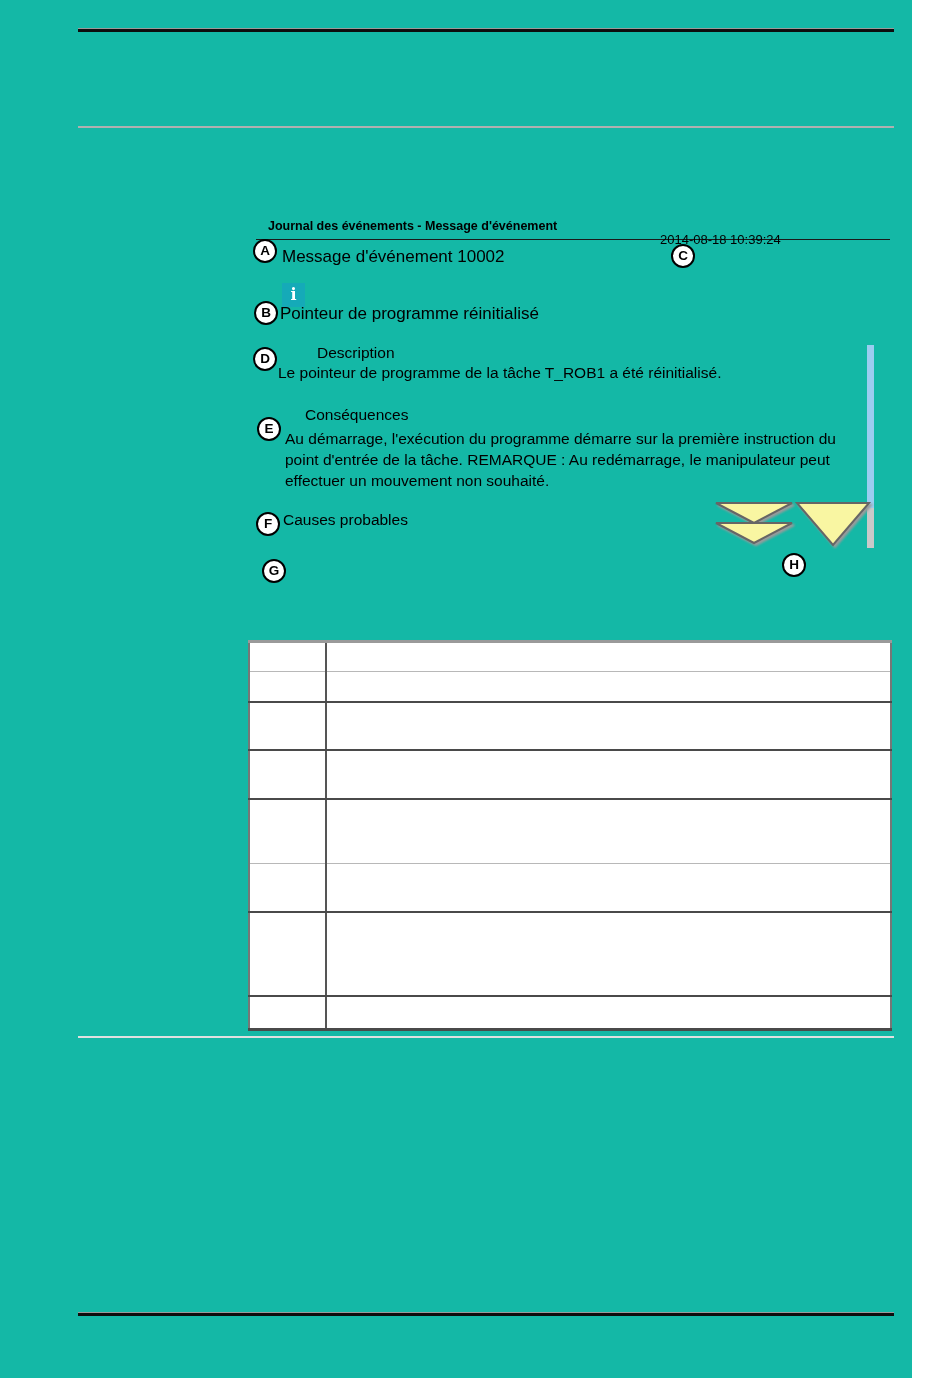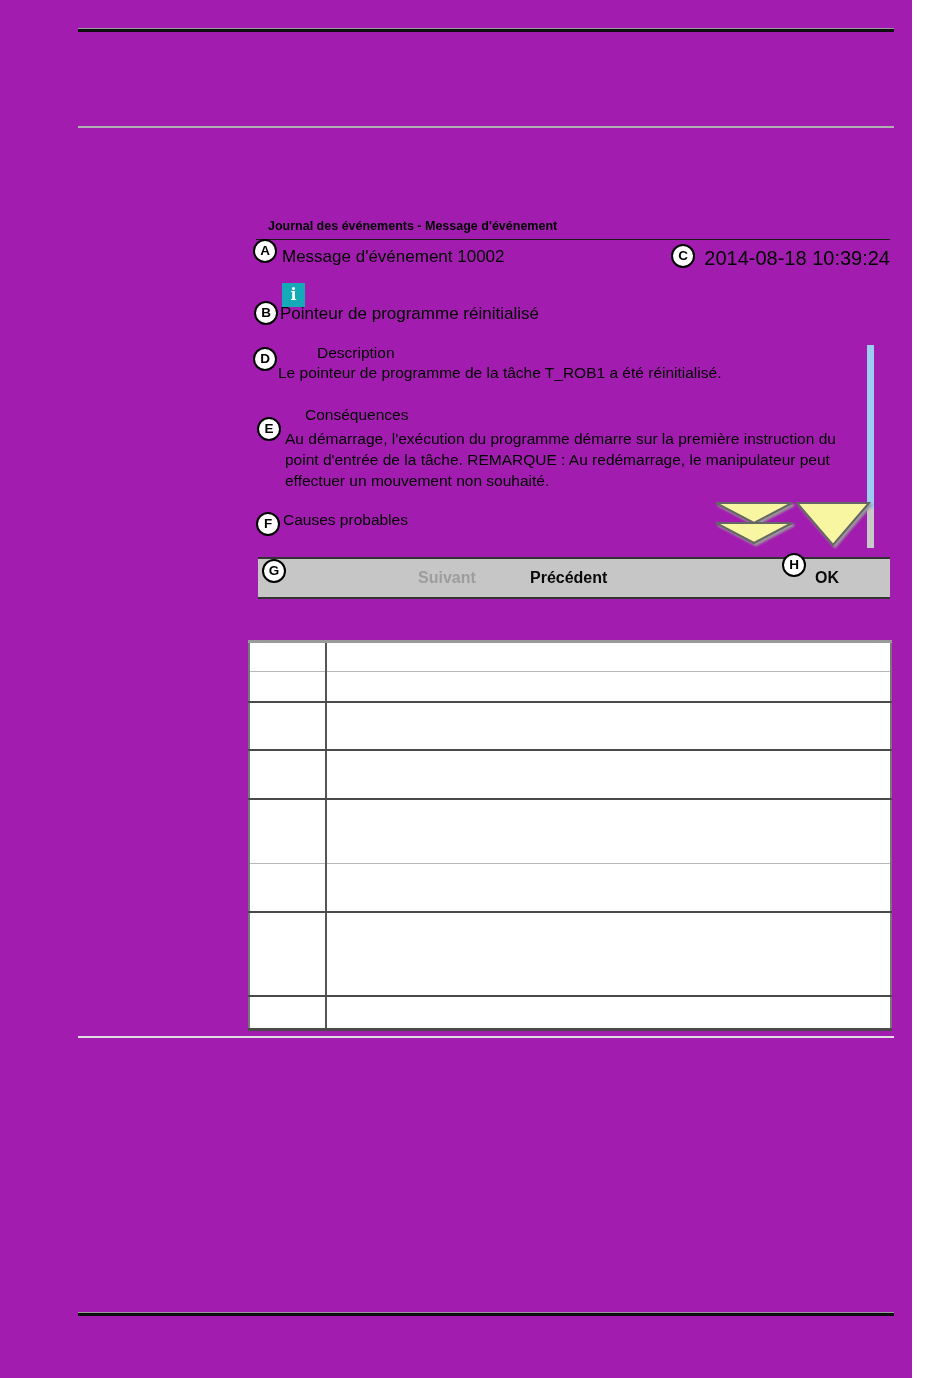--- a/index.html
+++ b/index.html
@@ -1,30 +1,30 @@
 <!DOCTYPE html>
 <html><head>
 <meta charset="utf-8">
 <style>
   html,body{margin:0;padding:0;background:#fff;}
-  .page{position:relative;width:912px;height:1378px;background:#a21caf;overflow:hidden;
+  .page{position:relative;width:912px;height:1378px;background:#14b8a6;overflow:hidden;
         font-family:"Liberation Sans",sans-serif;color:#000;}
   
   .rule-dark{position:absolute;left:78px;width:816px;height:3px;background:#0d0d0d;border-top:1px solid #9a9a9a;}
   .rule-top{top:28px;}
   .rule-bottom{top:1312px;}
   .rule-light{position:absolute;left:78px;width:816px;height:2px;}
   .rule-mid1{top:126px;background:#b0b0b0;}
   .rule-mid2{top:1036px;background:#e0e0e0;}
   
   .fig{position:absolute;left:0;top:0;width:950px;height:1378px;}
   .win-title{position:absolute;left:268px;top:219px;font-size:12.5px;font-weight:bold;white-space:nowrap;}
   .title-underline{position:absolute;left:256px;top:239px;width:634px;height:1px;background:#1a1a1a;}
   .event-heading{position:absolute;left:282px;top:247px;font-size:17px;white-space:nowrap;}
-  .timestamp{position:absolute;left:660px;top:247px;width:230px;font-size:20px;text-align:right;white-space:nowrap;}
+  .timestamp{position:absolute;left:660px;top:232px;width:230px;font-size:13px;white-space:nowrap;}
   .info-icon{position:absolute;left:282px;top:283px;width:23px;height:24px;background:#15aab8;
              color:#fff;font-family:"DejaVu Serif",serif;font-weight:bold;font-size:16px;
              text-align:center;line-height:24px;}
   .event-name{position:absolute;left:280px;top:304px;font-size:17px;white-space:nowrap;}
   .sec-head{position:absolute;font-size:15.5px;white-space:nowrap;}
   .sec-body{position:absolute;font-size:15.5px;line-height:21px;}
   .desc-head{left:278px;top:344px;margin-left:39px;}
   .desc-body{left:278px;top:362px;width:600px;}
   .cons-head{left:285px;top:406px;margin-left:20px;}
   .cons-body{left:285px;top:428px;width:578px;}
@@ -108,25 +108,20 @@
         <polygon points="4,6 80,6 42,26" fill="#f9f6a2" stroke="#666" stroke-width="2"></polygon>
         <polygon points="4,26 80,26 42,46" fill="#f9f6a2" stroke="#666" stroke-width="2"></polygon>
       </svg>
     </div>
     <div class="arrow-btn" style="left:794px;top:497px;">
       <svg width="78" height="50" style="filter:drop-shadow(2px 2px 1px #9a9a9a);">
         <polygon points="3,6 75,6 39,48" fill="#f9f6a2" stroke="#666" stroke-width="2"></polygon>
       </svg>
     </div>
 
-    <div class="btn-bar">
-      <button class="bar-btn btn-next">Suivant</button>
-      <button class="bar-btn btn-prev">Précédent</button>
-      <button class="bar-btn btn-ok">OK</button>
-    </div>
 
     <div class="callout co-a">A</div>
     <div class="callout co-b">B</div>
     <div class="callout co-c">C</div>
     <div class="callout co-d">D</div>
     <div class="callout co-e">E</div>
     <div class="callout co-f">F</div>
     <div class="callout co-g">G</div>
     <div class="callout co-h">H</div>
   </div>

